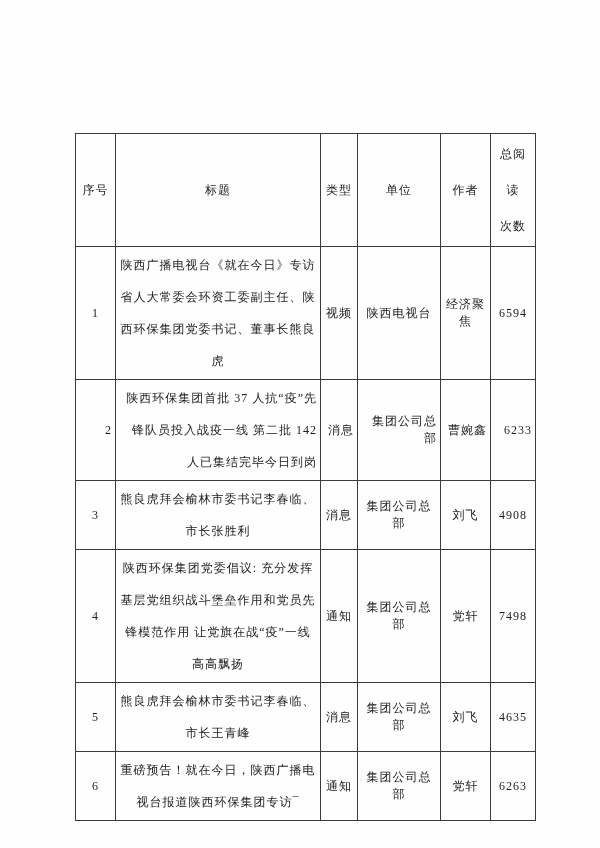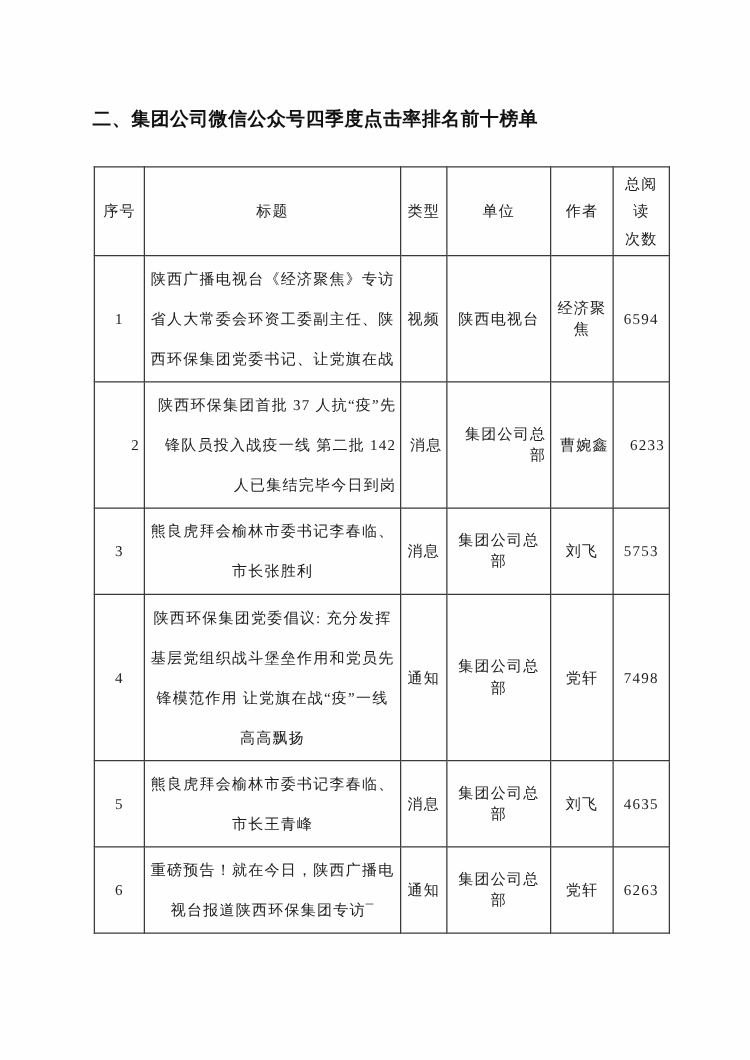--- a/index.html
+++ b/index.html
@@ -46,21 +46,21 @@
     text-align: center;
   }
   .col-index  { width: 40px; }
   .col-title  { width: 205px; }
   .col-type   { width: 37px; }
   .col-unit   { width: 83px; }
   .col-author { width: 50px; }
   .col-reads  { width: 45px; }
 
   .rank-table thead th { height: 62px; }
-  .reads-header div { line-height: 22px; }
+  .reads-header div { line-height: 36px; }
 
   .cell-title {
     text-align: left;
     padding: 4px 6px;
     font-size: 11px;
     letter-spacing: 1.4px;
     line-height: 32px;
   }
   .cell-type, .cell-unit, .cell-author { font-size: 11.5px; letter-spacing: 1px; }
   .cell-reads { font-size: 11.5px; letter-spacing: 1.5px; font-family: Liberation Serif, serif; }
@@ -70,21 +70,20 @@
   tr.r3 td { height: 62px; }
   tr.r4 td { height: 99px; }
   tr.r5 td { height: 63px; }
   tr.r6 td { height: 65px; }
 </style>
 </head>
 <body>
 
 <div class="page">
 
-  <div class="doc-heading">二、集团公司微信公众号四季度点击率排名前十榜单</div>
 
   <table class="rank-table">
     <colgroup>
       <col class="col-index">
         <col class="col-title">
         <col class="col-type">
       <col class="col-unit">
         <col class="col-author">
         <col class="col-reads">
     </colgroup>
@@ -97,41 +96,41 @@
         <th>作者</th>
         <th class="reads-header">
           <div>总阅读</div>
           <div>次数</div>
         </th>
       </tr>
     </thead>
     <tbody>
       <tr class="r1">
         <td class="cell-index">1</td>
-        <td class="cell-title">陕西广播电视台《经济聚焦》专访省人大常委会环资工委副主任、陕西环保集团党委书记、让党旗在战</td>
+        <td class="cell-title">陕西广播电视台《就在今日》专访省人大常委会环资工委副主任、陕西环保集团党委书记、董事长熊良虎</td>
         <td class="cell-type">视频</td>
         <td class="cell-unit">陕西电视台</td>
         <td class="cell-author">经济聚焦</td>
         <td class="cell-reads">6594</td>
       </tr>
       <tr class="r2">
         <td class="cell-index">2</td>
         <td class="cell-title">陕西环保集团首批 37 人抗“疫”先锋队员投入战疫一线 第二批 142 人已集结完毕今日到岗</td>
         <td class="cell-type">消息</td>
         <td class="cell-unit">集团公司总部</td>
         <td class="cell-author">曹婉鑫</td>
         <td class="cell-reads">6233</td>
       </tr>
       <tr class="r3">
         <td class="cell-index">3</td>
         <td class="cell-title">熊良虎拜会榆林市委书记李春临、市长张胜利</td>
         <td class="cell-type">消息</td>
         <td class="cell-unit">集团公司总部</td>
         <td class="cell-author">刘飞</td>
-        <td class="cell-reads">5753</td>
+        <td class="cell-reads">4908</td>
       </tr>
       <tr class="r4">
         <td class="cell-index">4</td>
         <td class="cell-title">陕西环保集团党委倡议: 充分发挥基层党组织战斗堡垒作用和党员先锋模范作用 让党旗在战“疫”一线高高飘扬</td>
         <td class="cell-type">通知</td>
         <td class="cell-unit">集团公司总部</td>
         <td class="cell-author">党轩</td>
         <td class="cell-reads">7498</td>
       </tr>
       <tr class="r5">

